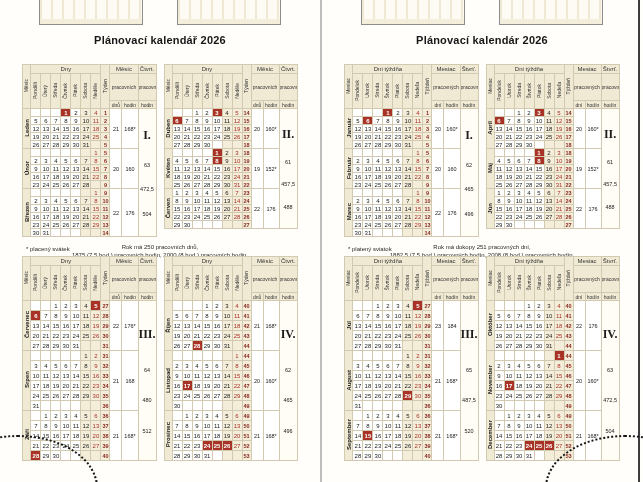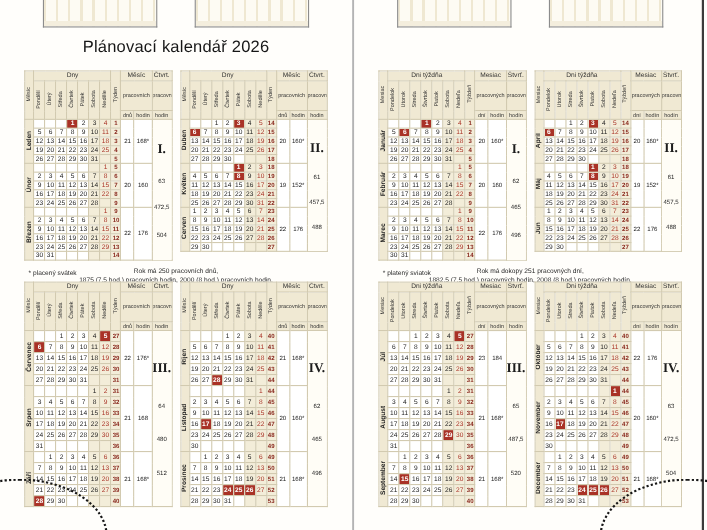--- a/index.html
+++ b/index.html
@@ -4,21 +4,21 @@
 <style>
   *{box-sizing:border-box;margin:0;padding:0}
   html{--holiday:#a93226;--header-bg:#f0e9d3;--weekend-bg:#f3edd9;--week-text:#8a2a20}
   body{background:#ececec;font-family:"Liberation Sans","DejaVu Sans",sans-serif}
   .sheet{position:relative;width:643px;height:482px;background:#ffffff;margin:0 auto;overflow:hidden}
   .page{position:absolute;top:0;height:100%;width:320px;background:#fffefb}
   .page-left{left:0}
   .page-right{left:322px}
   .gutter{position:absolute;left:320px;top:0;width:2px;height:100%;background:linear-gradient(90deg,#e0e0e0,#9a9a9a,#e0e0e0)}
   .edge-right{position:absolute;left:638px;top:0;width:2px;height:100%;background:#3c3c3c}
-  .title{position:absolute;top:34px;left:0;width:100%;text-align:center;font-size:15px;font-weight:400;color:#161616;letter-spacing:.2px}
+  .title{position:absolute;top:34px;left:0;width:100%;text-align:center;font-size:11px;font-weight:700;color:#161616;letter-spacing:.2px}
   .edge-fragments{position:absolute;top:0;left:0;width:100%;height:27px;display:flex;justify-content:center;gap:34px}
   .fragment{width:104px;height:25px;border:1px solid #8c8c8c;border-top:none;
     background:repeating-linear-gradient(90deg,#efe8d2 0 2px,#fdfbf3 2px 11px);
     box-shadow:inset 0 -5px 0 #f4eedd}
   .tables{position:absolute;left:0;width:100%;display:flex;justify-content:center;align-items:flex-start;gap:7px}
   .tables-top{top:64px}
   .tables-bottom{top:256px}
   .strip{position:absolute;top:243px;left:0;width:100%;height:22px}
   .summary{text-align:center;font-size:6px;line-height:8px;color:#2a2a2a}
   .footnote{position:absolute;left:26px;top:3px;font-size:6px;color:#2a2a2a}
@@ -944,20 +944,21 @@
           </tbody>
         </table>
       </div>
   </section>
 
   <section class="page page-right">
     <div class="edge-fragments">
         <div class="fragment"></div>
         <div class="fragment"></div>
       </div>
+    <h1 class="title">Plánovací kalendár 2026</h1>
     <div class="tables tables-top">
         <table class="qt">
           <colgroup>
             <col class="c-corner">
             <col class="c-day">
             <col class="c-day">
             <col class="c-day">
             <col class="c-day">
             <col class="c-day">
             <col class="c-day">

